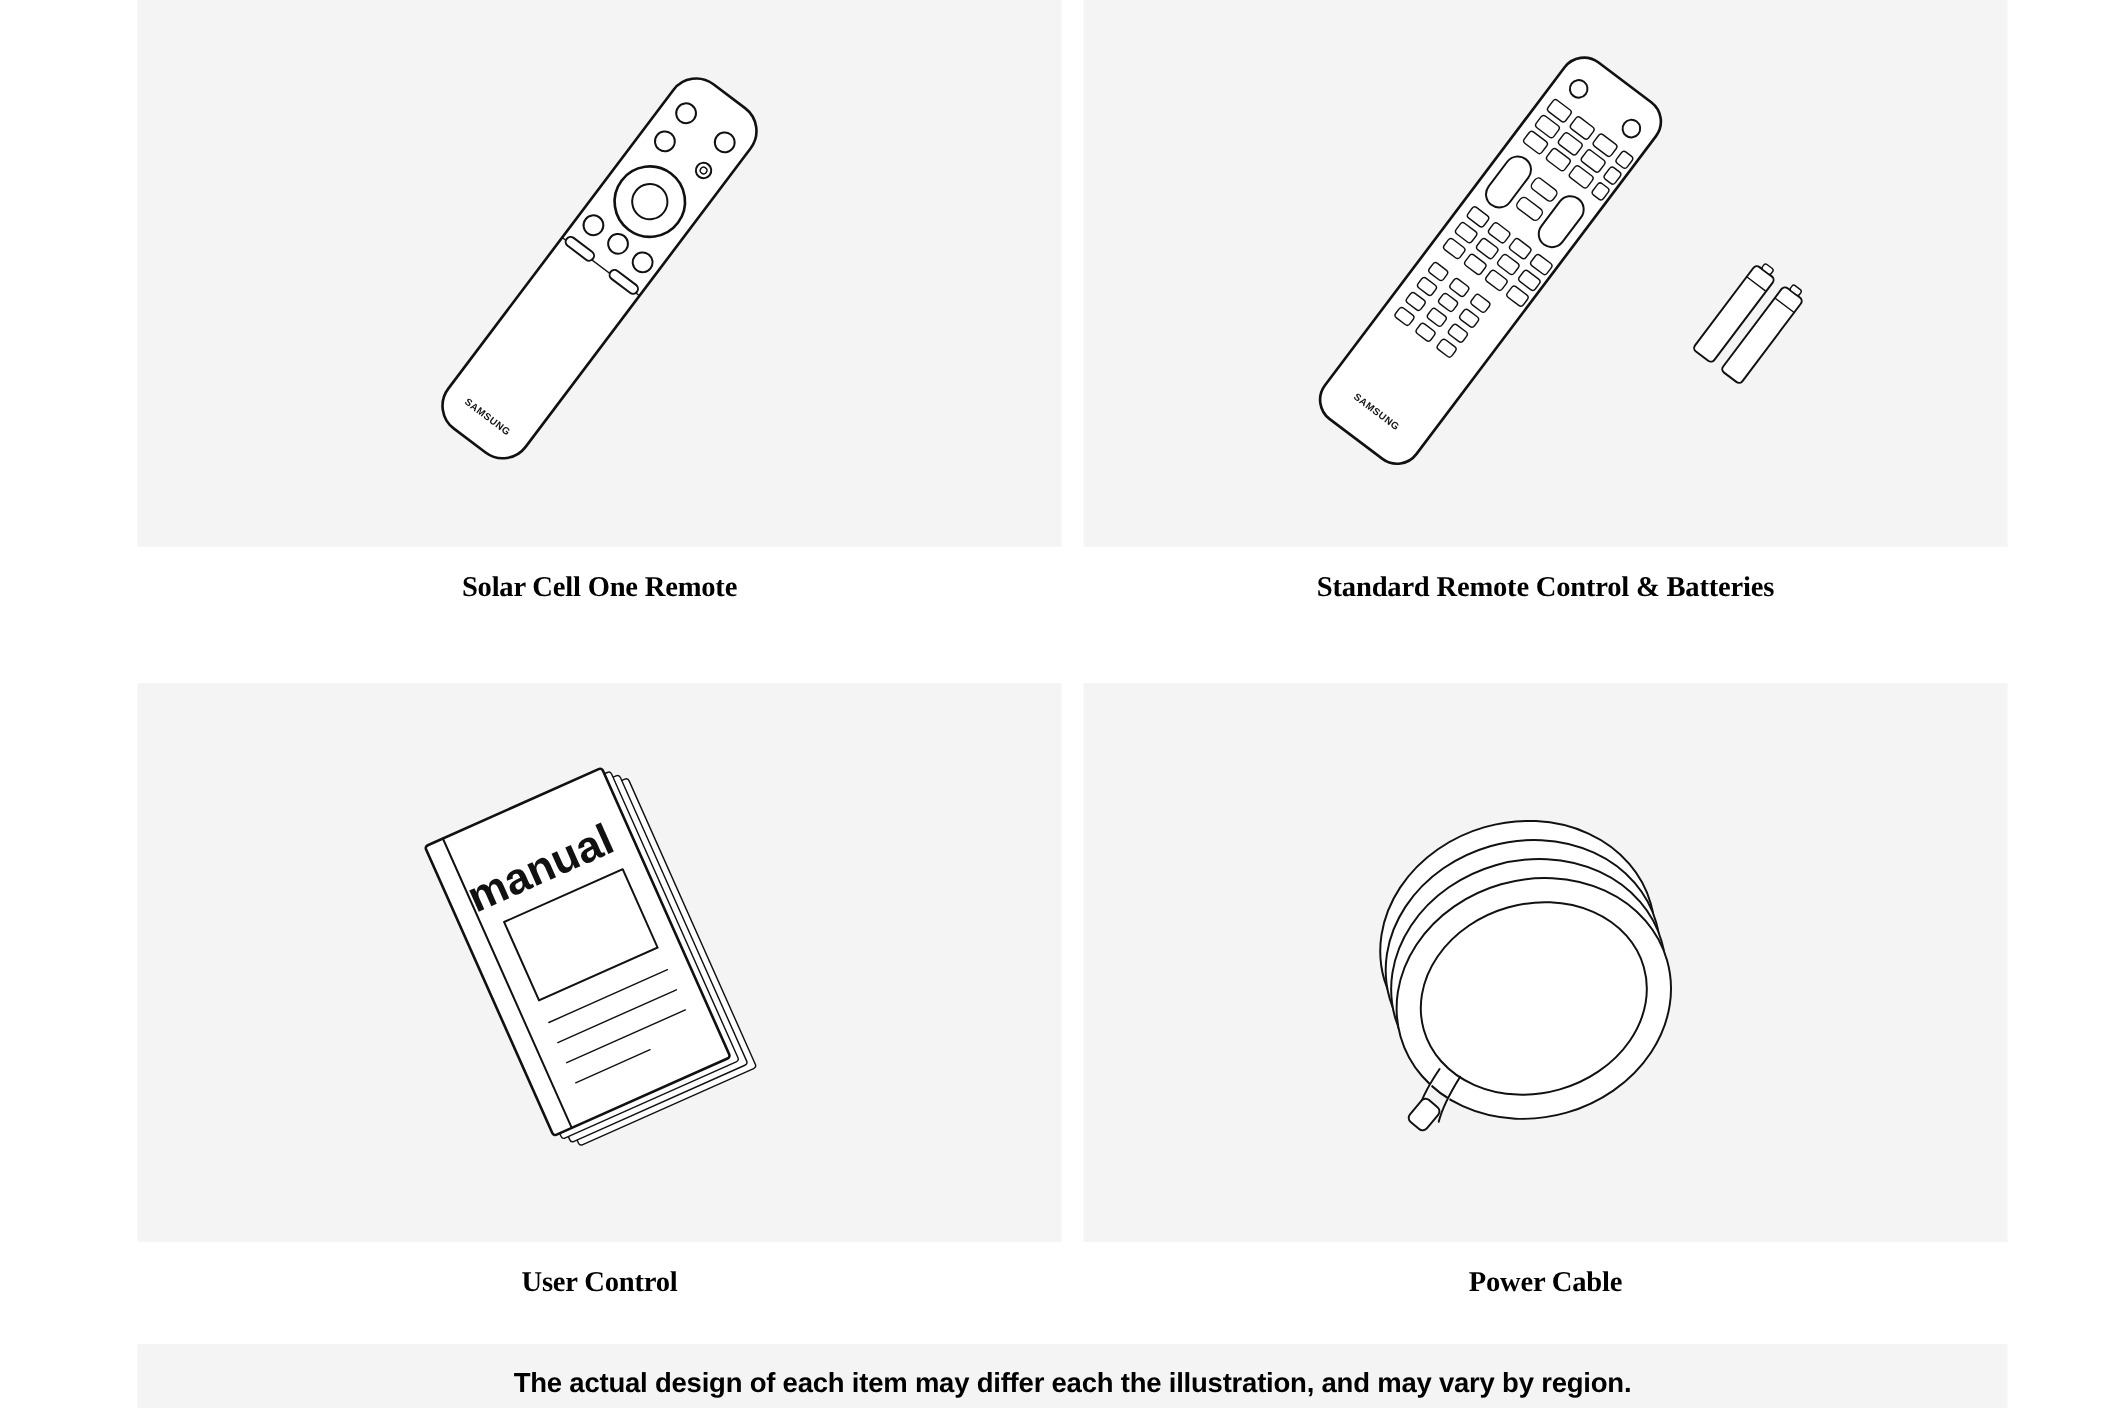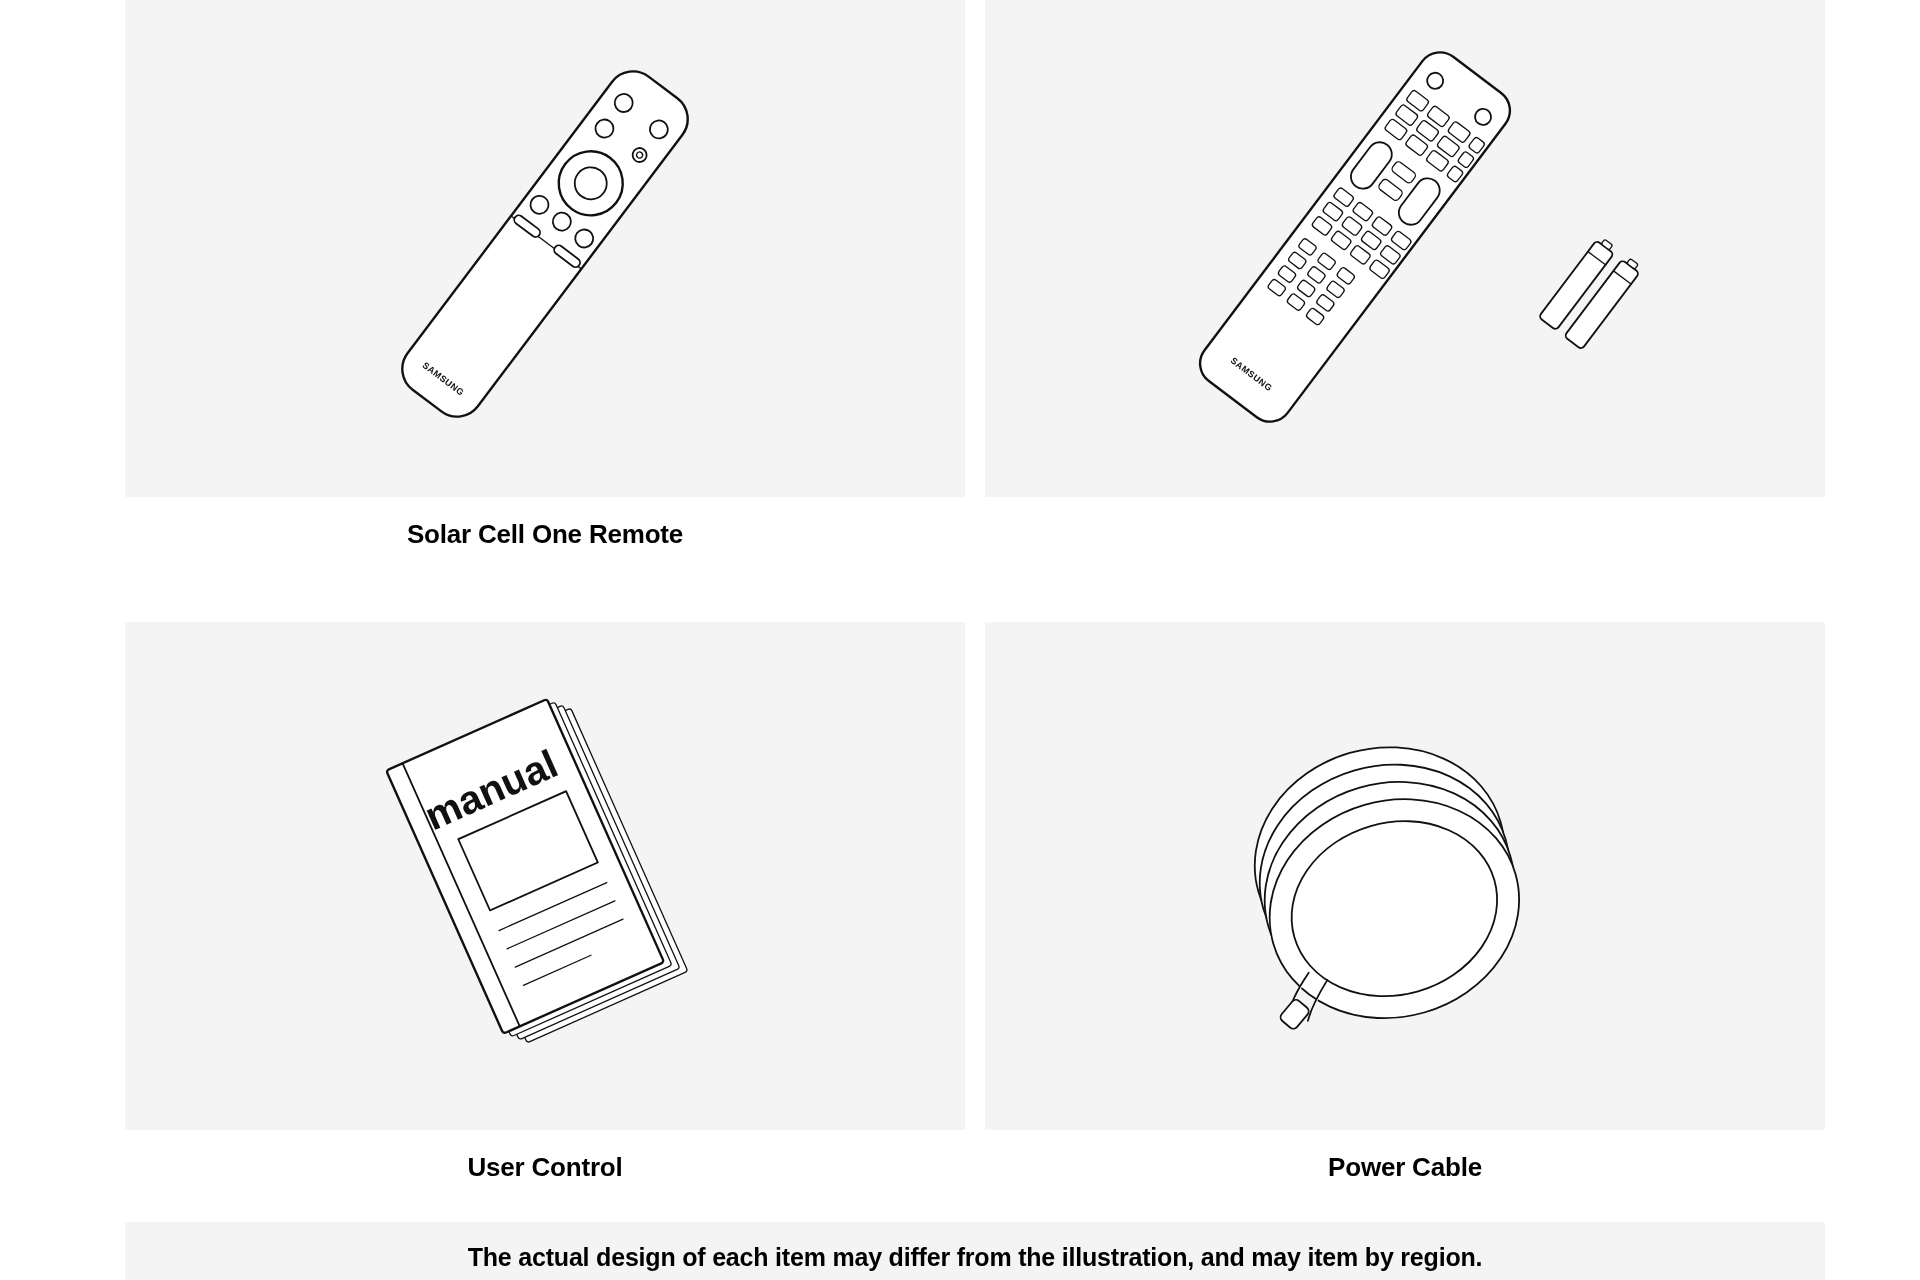--- a/index.html
+++ b/index.html
@@ -43,20 +43,21 @@
     justify-content: center;
     overflow: hidden;
   }
   .caption {
     font-size: 26px;
     font-weight: 700;
     color: #000000;
     letter-spacing: -0.2px;
     margin-top: 22px;
     text-align: center;
+    font-family: Liberation Serif, serif;
   }
   .row2 { margin-top: 72px; }
   .row2 .imgbox { height: 508px; }
   .footer {
     position: absolute;
     left: 125px;
     top: 1222px;
     width: 1700px;
     height: 70px;
     background: #f4f4f4;
@@ -187,20 +188,21 @@
               <rect class="ln-thin fillwhite" x="572" y="254" width="22" height="96" rx="4"></rect>
               <path class="ln-hair" d="M572 268 L594 268"></path>
               <rect class="ln-hair fillwhite" x="578" y="248" width="10" height="6" rx="2"></rect>
 
               <rect class="ln-thin fillwhite" x="604" y="254" width="22" height="96" rx="4"></rect>
               <path class="ln-hair" d="M604 268 L626 268"></path>
               <rect class="ln-hair fillwhite" x="610" y="248" width="10" height="6" rx="2"></rect>
             </g>
           </svg>
         </div>
+        <div class="caption">Standard Remote Control &amp; Batteries</div>
       </div>
 
     </div>
 
     <div class="row row2">
 
       <div class="cell">
         <div class="imgbox">
           <svg width="840" height="508" viewBox="0 0 840 508">
             <g transform="translate(418,255) rotate(-24) translate(-418,-255)">
@@ -247,16 +249,16 @@
             </g>
           </svg>
         </div>
         <div class="caption">Power Cable</div>
       </div>
 
     </div>
   </div>
 
   <div class="footer">
-    <span class="footer-text">The actual design of each item may differ from the illustration, and may item by region.</span>
+    <span class="footer-text">The actual design of each item may differ each the illustration, and may vary by region.</span>
   </div>
 
 </div>
 
 </body></html>

